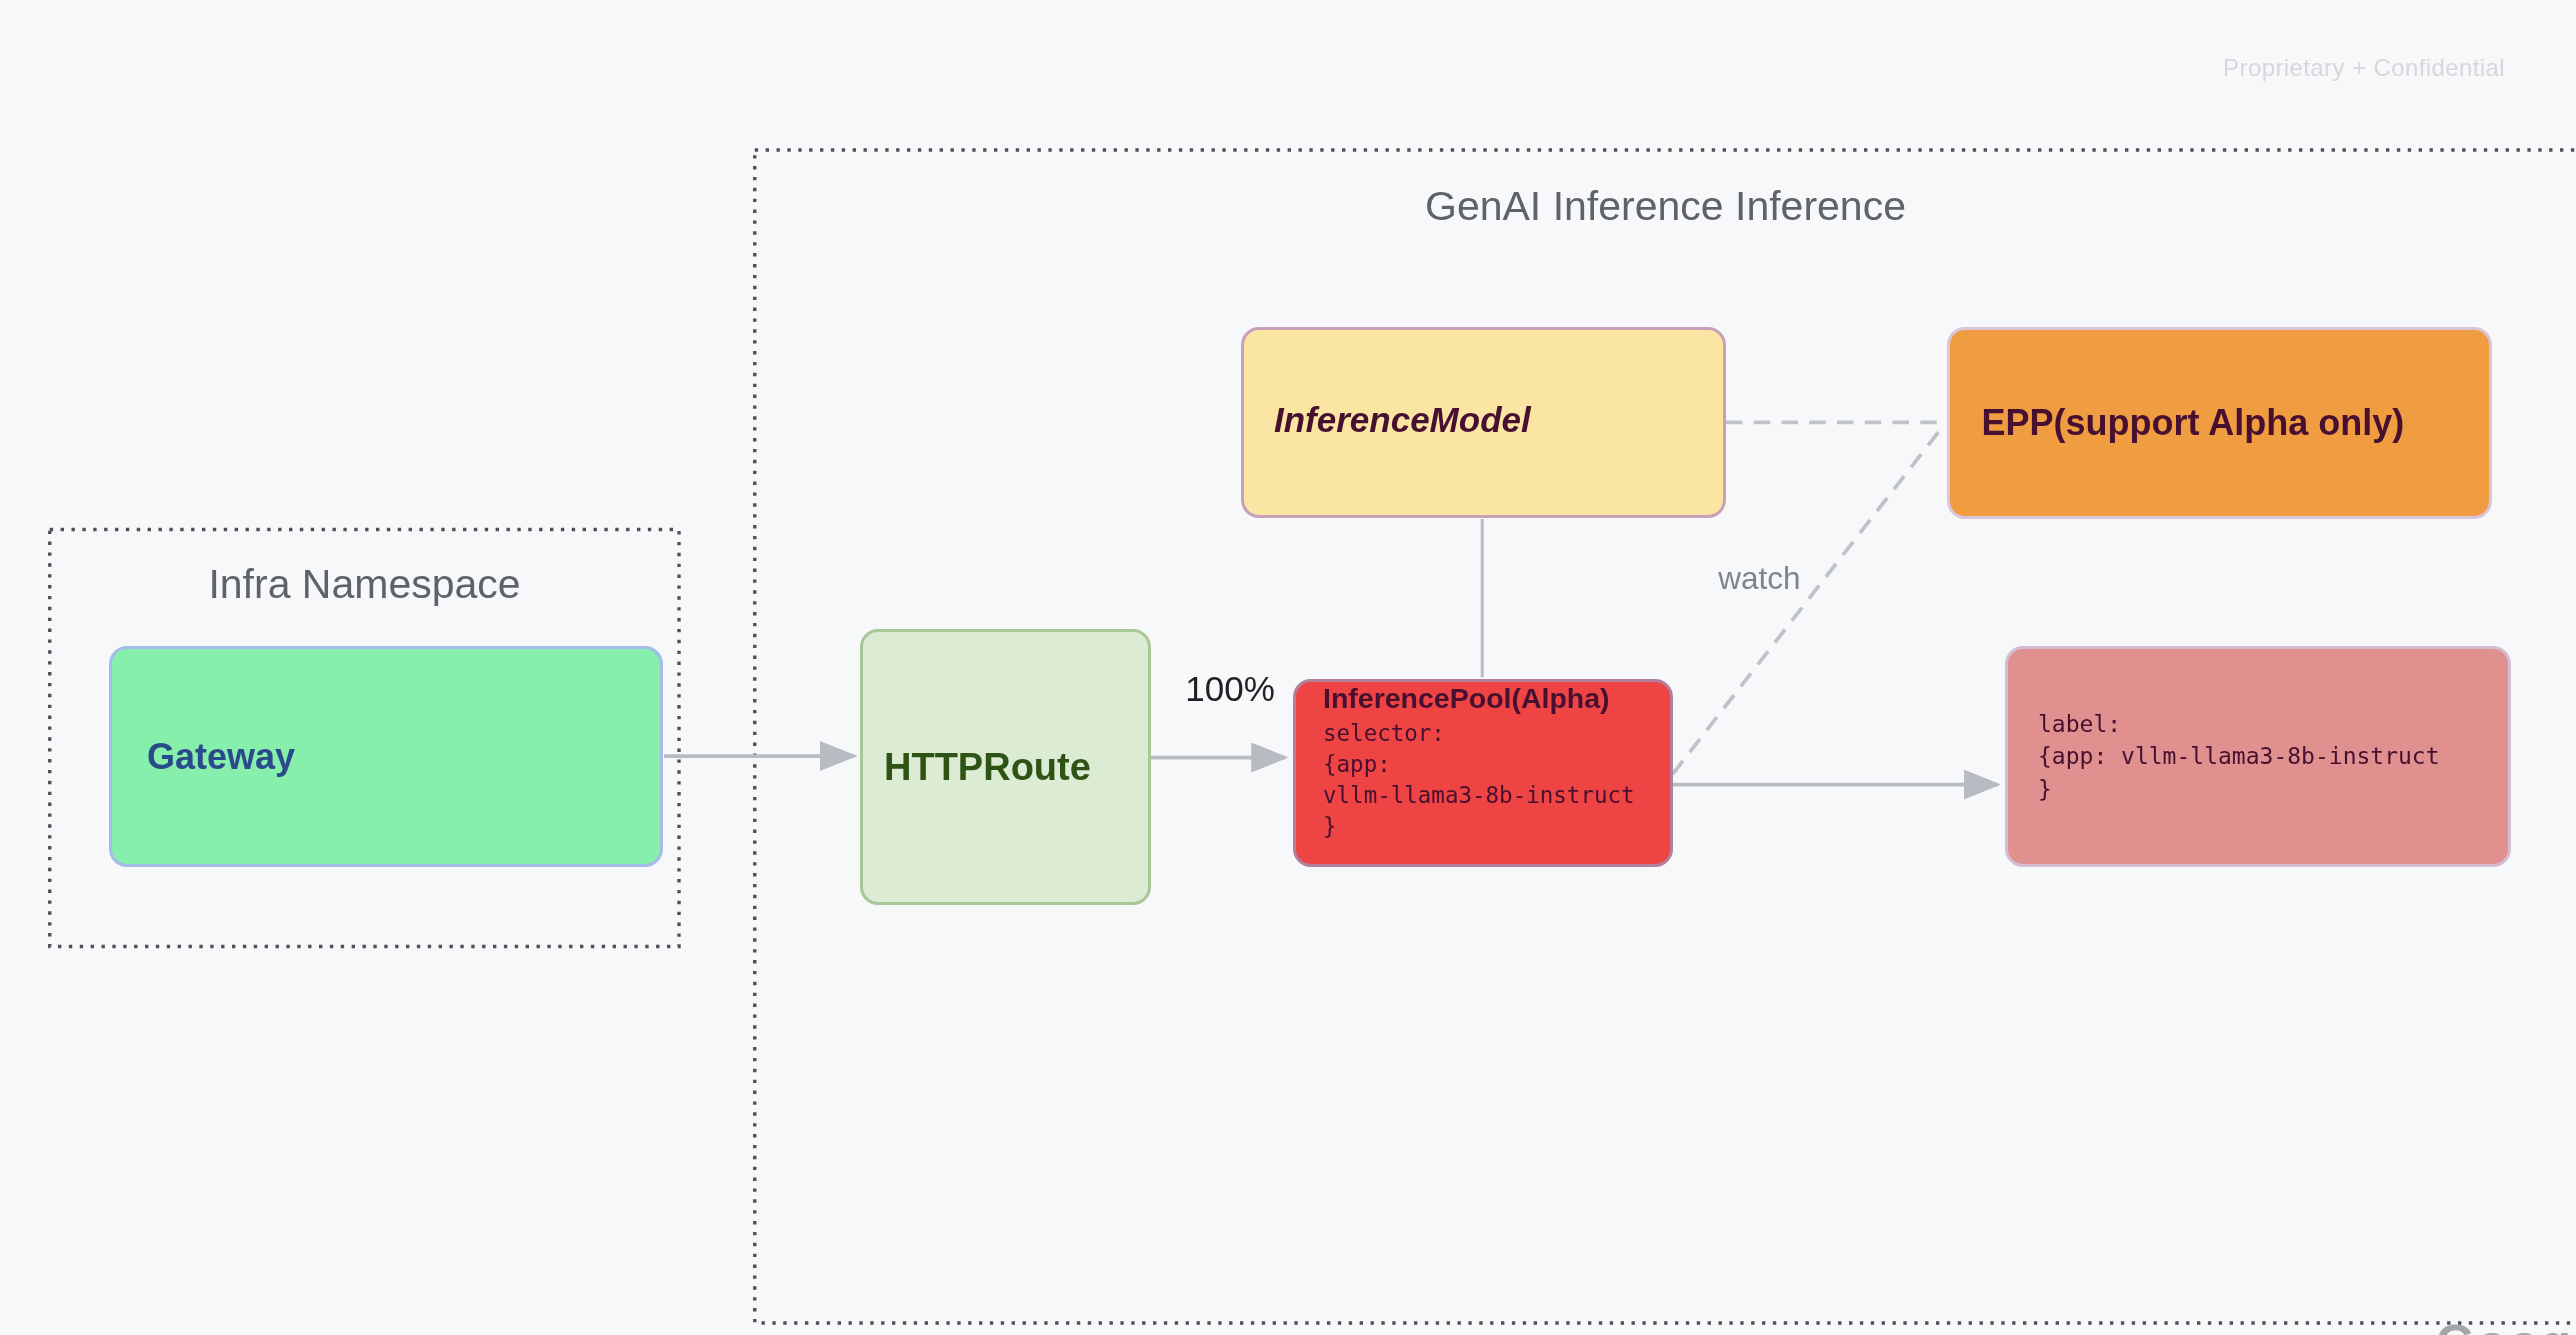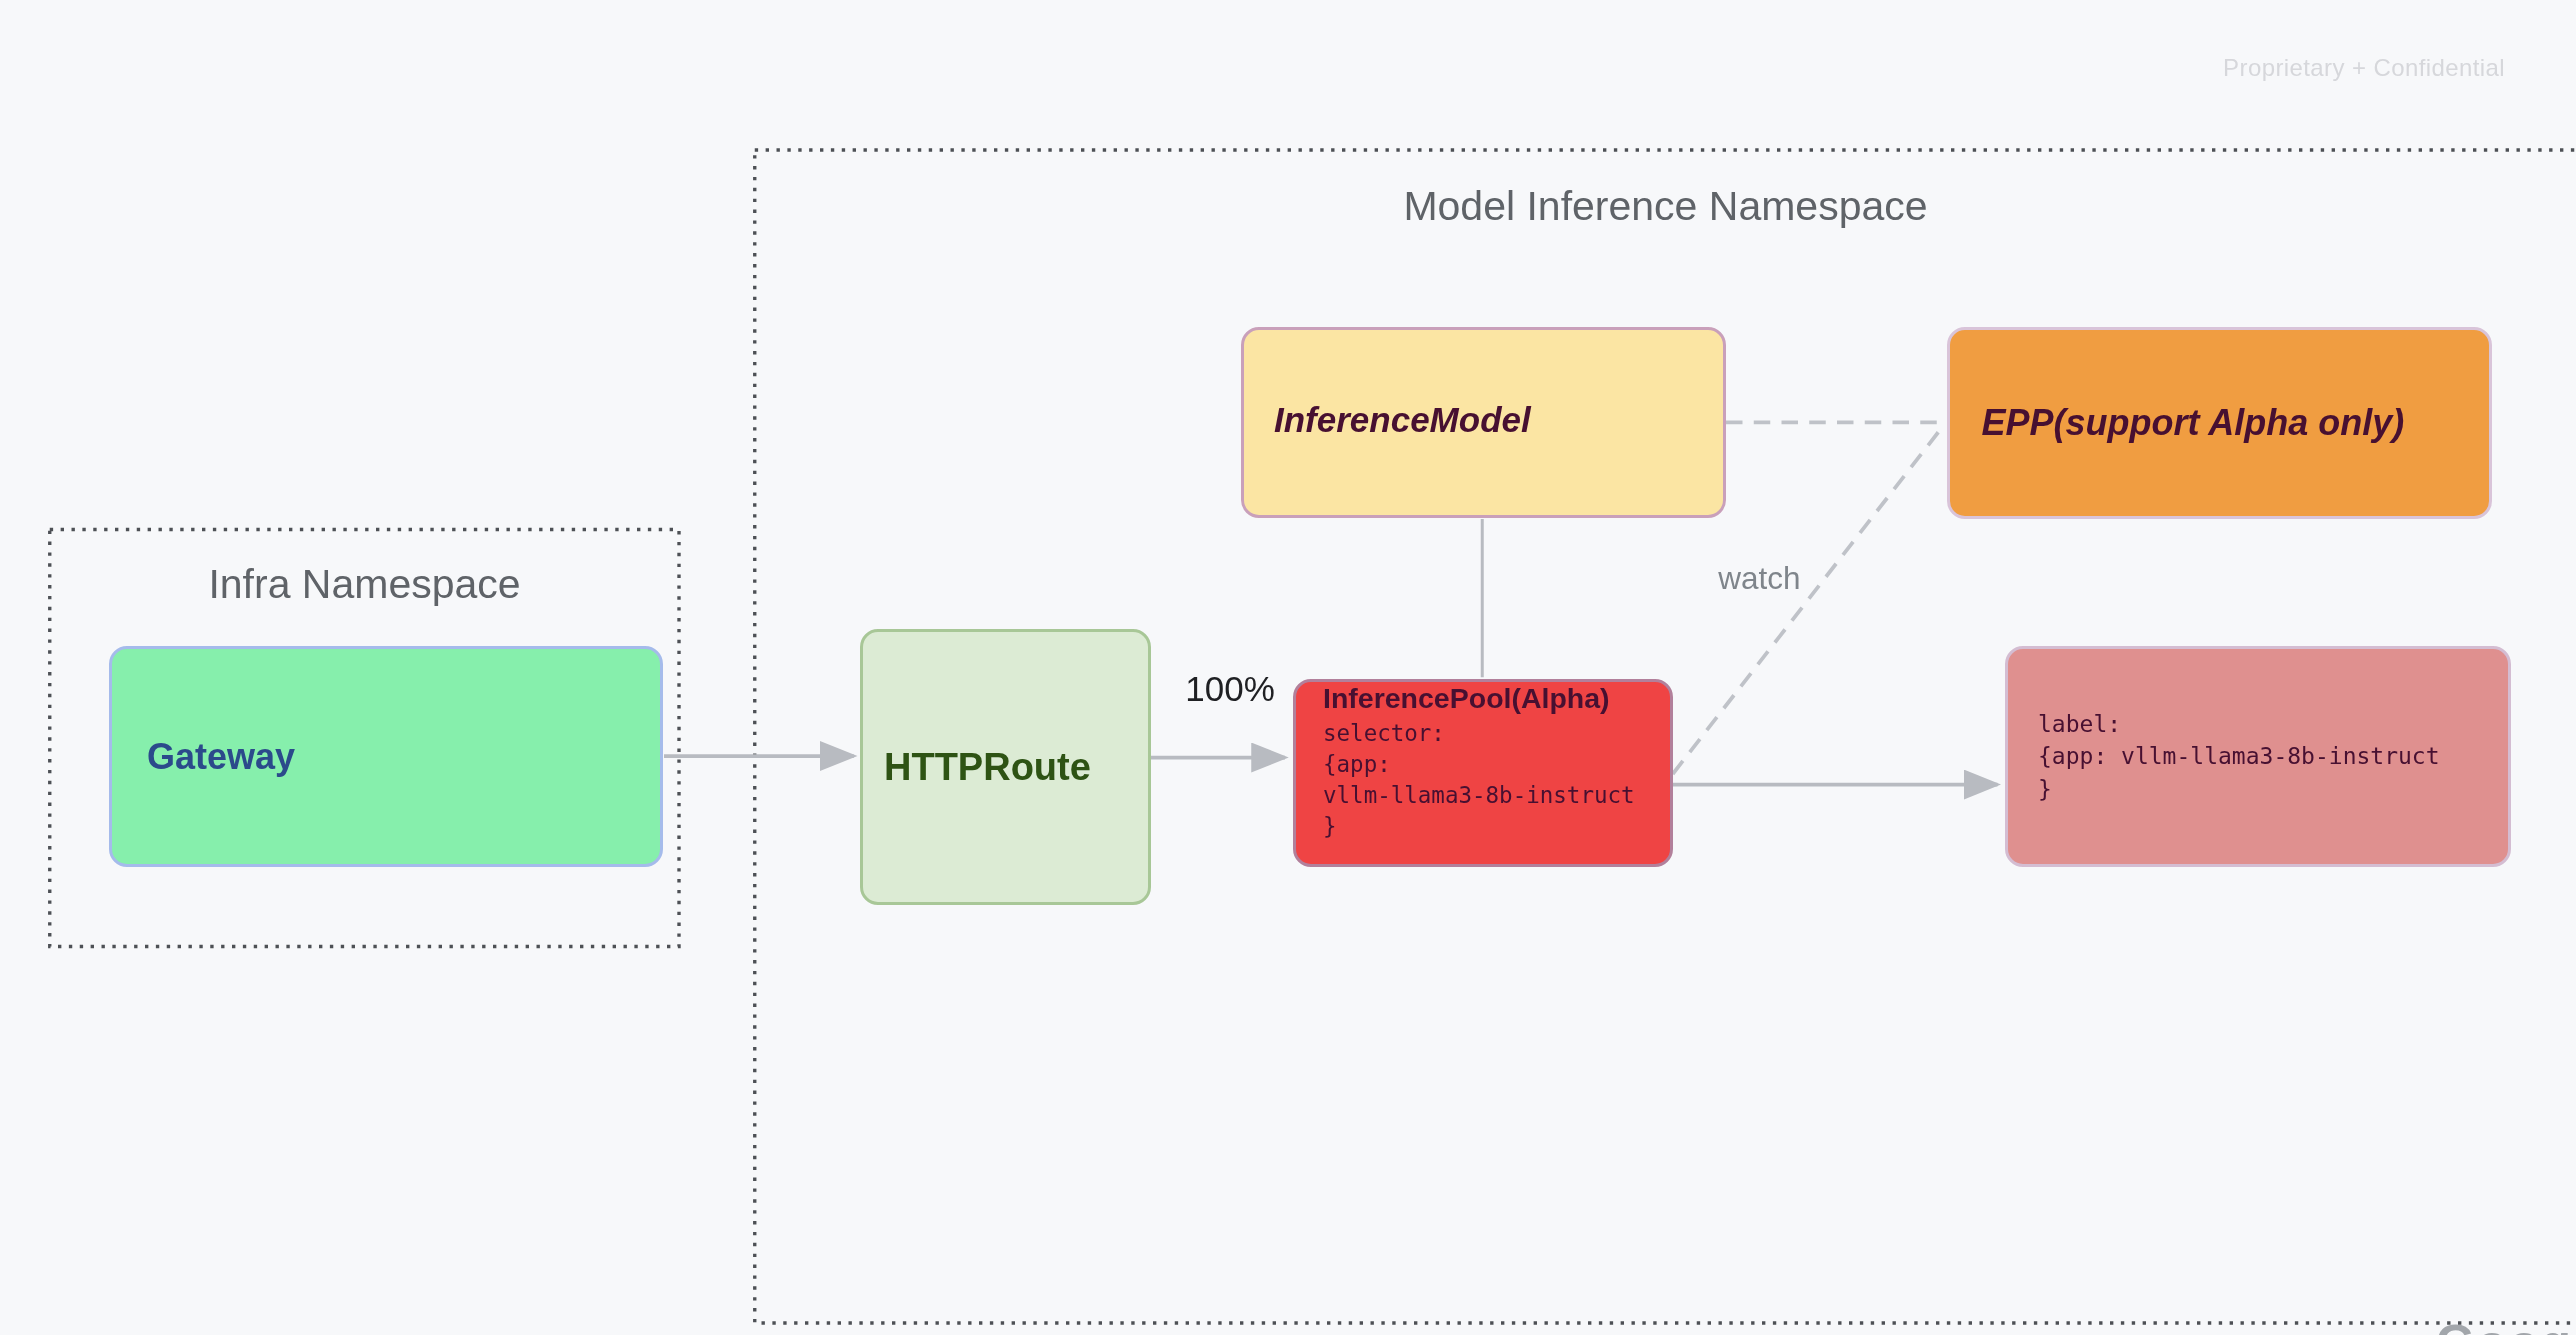--- a/index.html
+++ b/index.html
@@ -87,21 +87,21 @@
     flex-direction: column; justify-content: center; padding-left: 30px; font-style: italic;
   }
   .node.inference-model .node-title { color: #471031; margin-bottom: 6px; }
   .node.inference-model .node-body { color: #471031; font-size: 28.5px; line-height: 1.28; }
 
   .node.epp {
     left: 1947px; top: 327px; width: 545px; height: 192px;
     background: #f09d41; border: 3px solid #d9c4d9;
     align-items: center; padding-left: 31.5px;
   }
-  .node.epp .big-label { color: #471031; font-style: italic; }
+  .node.epp .big-label { color: #471031; }
 
   .node.inference-pool {
     left: 1293px; top: 679px; width: 380px; height: 188px;
     background: #ef4444; border: 3px solid #b2809b;
     flex-direction: column; justify-content: flex-start; padding-left: 27px;
   }
   .node.inference-pool .node-title { color: #471031; font-size: 28.5px; margin-bottom: 3px; }
   .node.inference-pool .node-body { color: #471031; font-size: 22.5px; line-height: 1.38; }
 
   .node.model-server-pods {
@@ -146,21 +146,21 @@
   <path d="M 2230 1046 H 2663" stroke="#b8bbc1" stroke-width="5" fill="none" marker-end="url(#arrow)"></path>
 
   <path d="M 2301 563 H 2592" stroke="#bfc2c8" stroke-width="5" fill="none" stroke-dasharray="22 15"></path>
   <path d="M 2230 1032 L 2592 566" stroke="#bfc2c8" stroke-width="5" fill="none" stroke-dasharray="22 15"></path>
 </svg>
 
 <div class="confidential">Proprietary + Confidential</div>
 <div class="brand-watermark">Google</div>
 
 <div class="ns-title infra">Infra Namespace</div>
-<div class="ns-title genai">Model Inference Namespace</div>
+<div class="ns-title genai">GenAI Inference Inference</div>
 
 <div class="node gateway">
   <span class="big-label">Gateway</span>
 </div>
 
 <div class="node httproute">
   <span class="big-label">HTTPRoute</span>
 </div>
 
 <div class="node inference-model">

